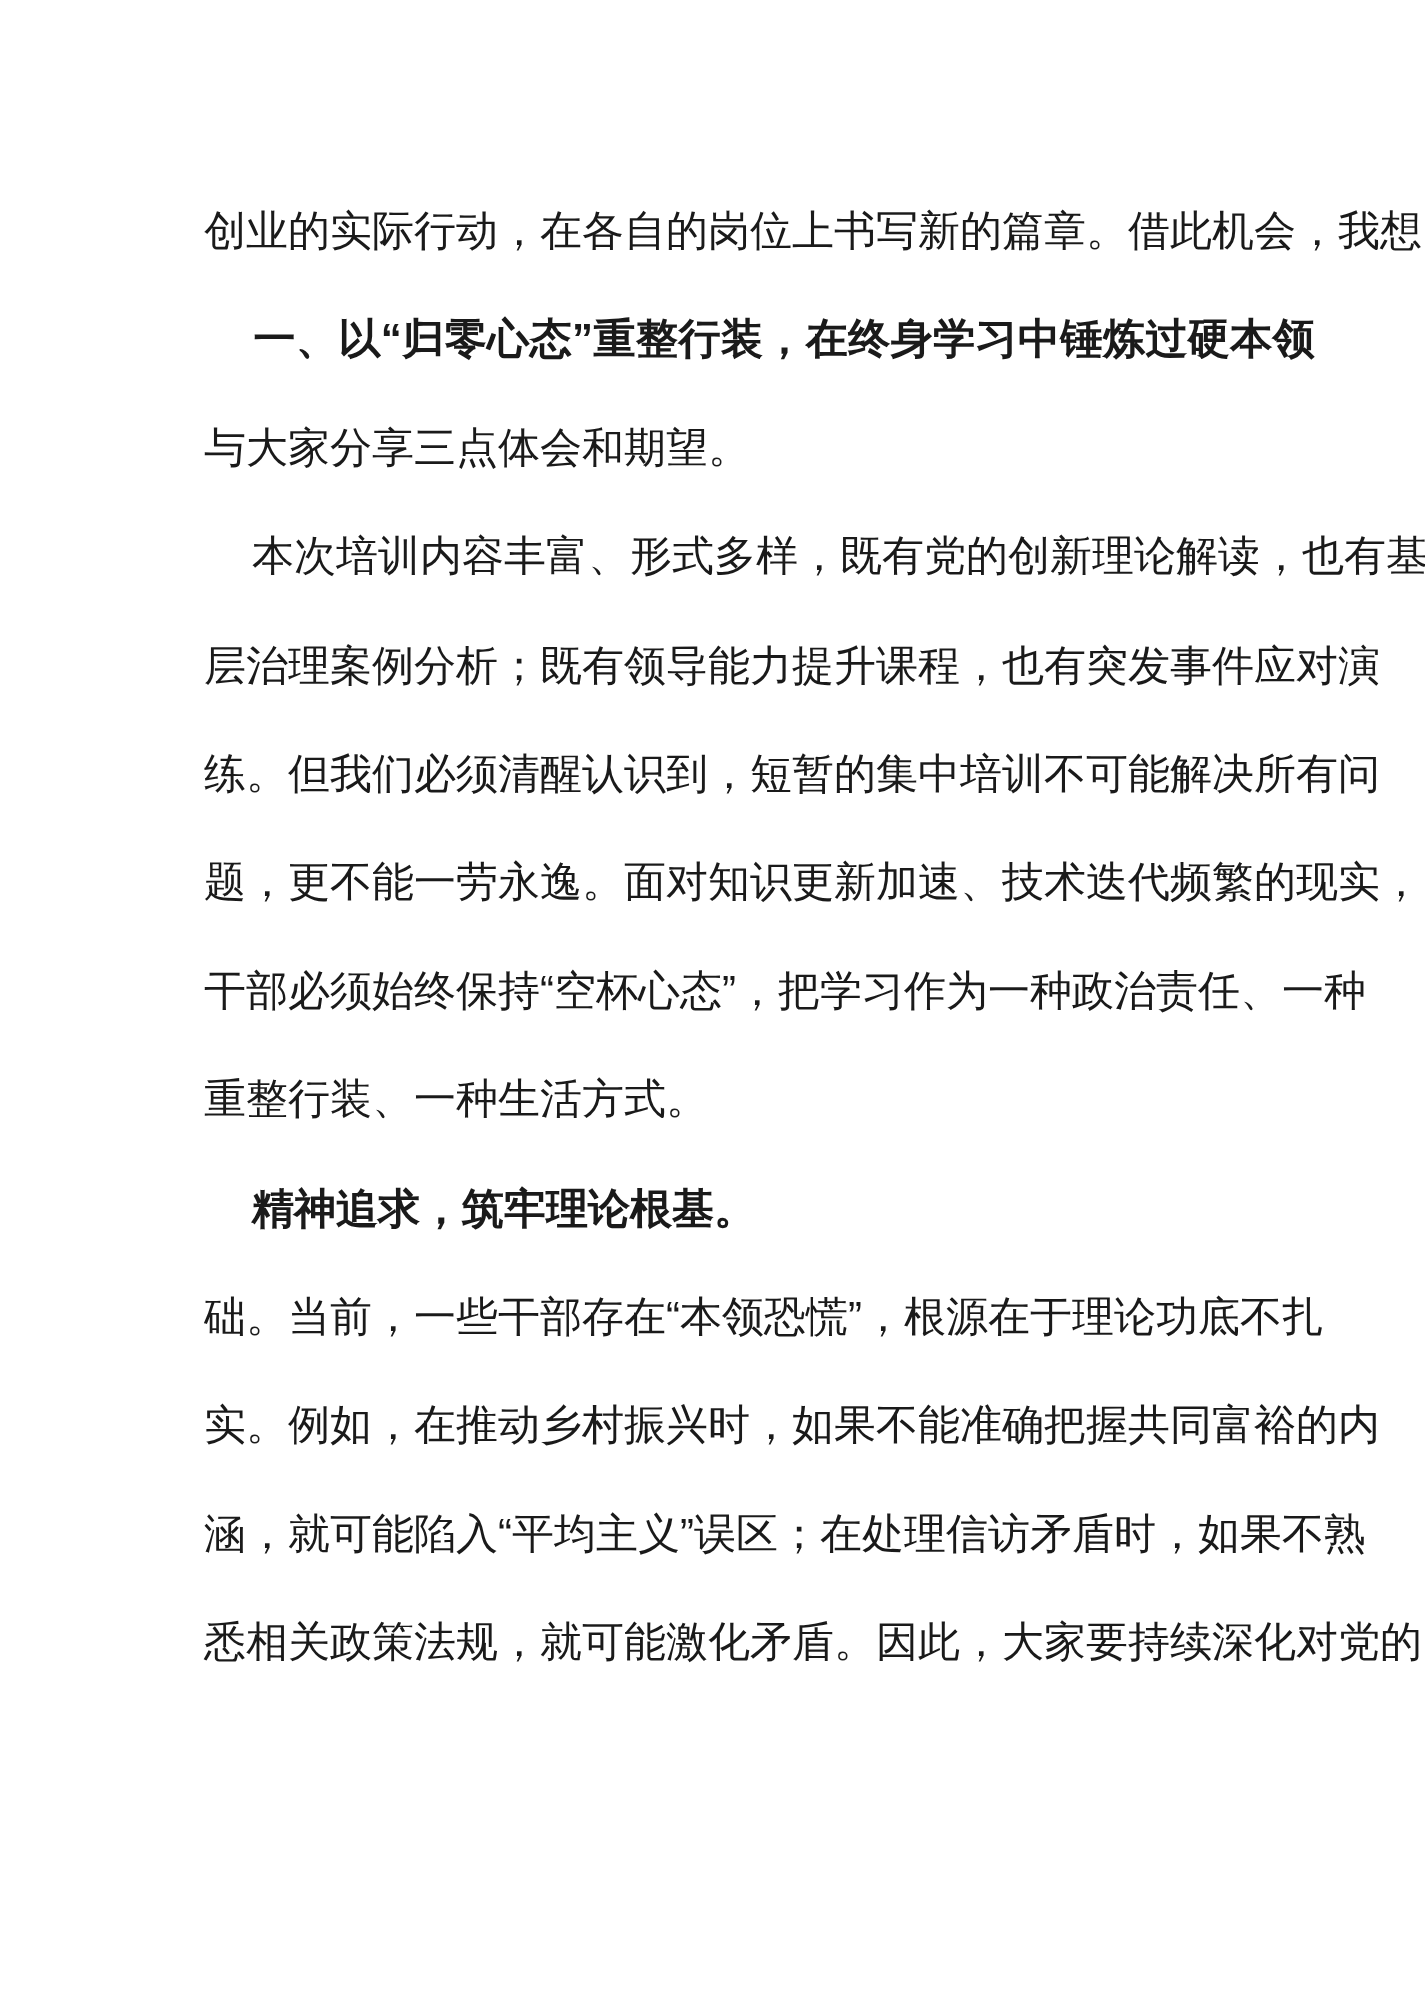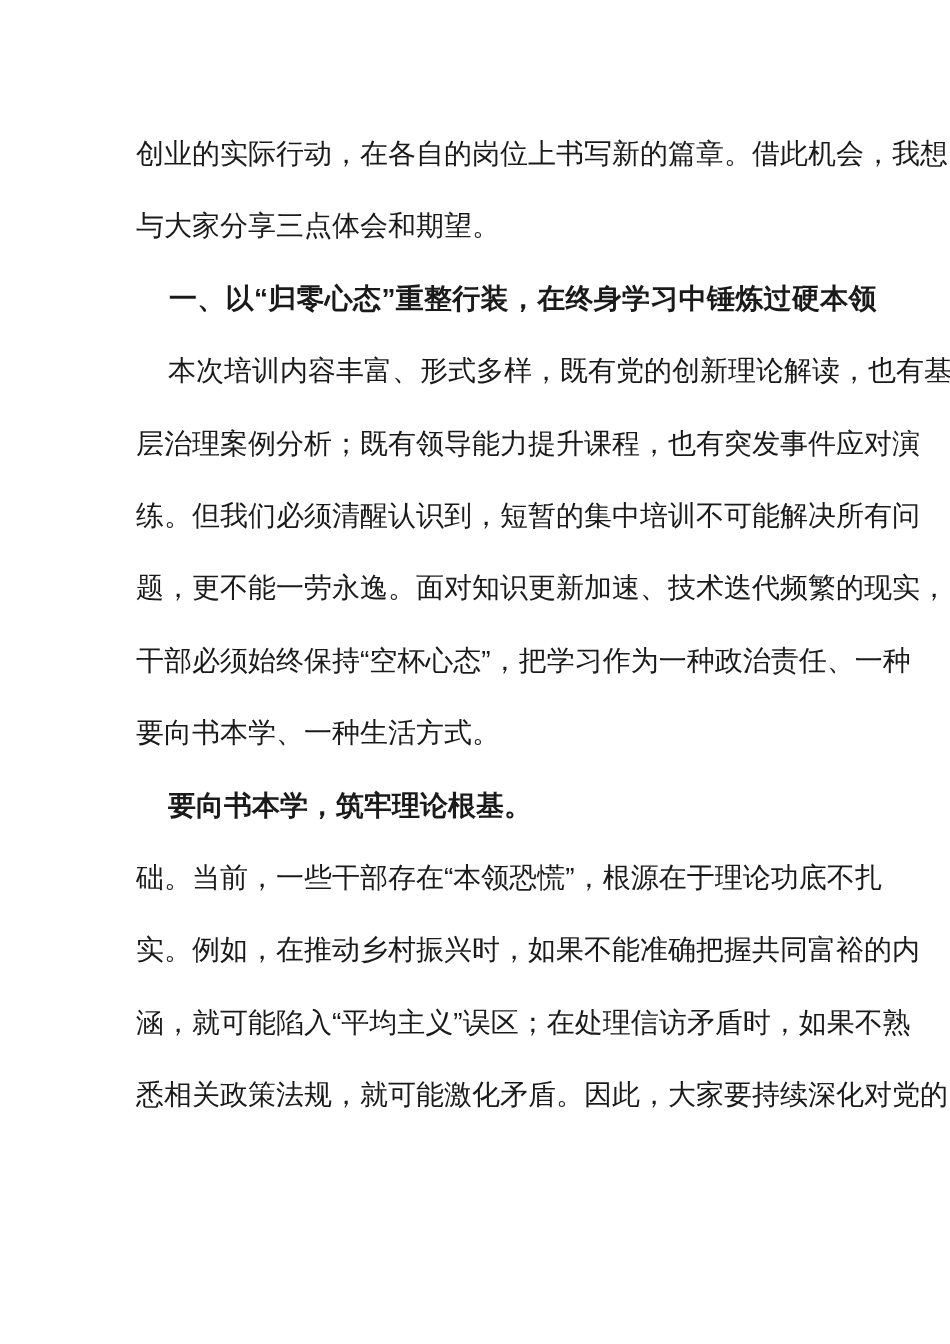--- a/index.html
+++ b/index.html
@@ -78,50 +78,50 @@
 </style>
 </head>
 <body>
 
 <div class="page">
   <div class="doc-body">
 
     <div class="line justified">
       <span class="stretch"><i style="font-style: normal;">创</i><i style="font-style: normal;">业</i><i style="font-style: normal;">的</i><i style="font-style: normal;">实</i><i style="font-style: normal;">际</i><i style="font-style: normal;">行</i><i style="font-style: normal;">动</i><i style="font-style: normal;">，</i><i style="font-style: normal;">在</i><i style="font-style: normal;">各</i><i style="font-style: normal;">自</i><i style="font-style: normal;">的</i><i style="font-style: normal;">岗</i><i style="font-style: normal;">位</i><i style="font-style: normal;">上</i><i style="font-style: normal;">书</i><i style="font-style: normal;">写</i><i style="font-style: normal;">新</i><i style="font-style: normal;">的</i><i style="font-style: normal;">篇</i><i style="font-style: normal;">章</i><i style="font-style: normal;">。</i><i style="font-style: normal;">借</i><i style="font-style: normal;">此</i><i style="font-style: normal;">机</i><i style="font-style: normal;">会</i><i style="font-style: normal;">，</i><i style="font-style: normal;">我</i><i style="font-style: normal;">想</i></span>
     </div>
+    <div class="line heading">
+      <span>一、以“归零心态”重整行装，在终身学习中锤炼过硬本领</span>
+    </div>
+
     <div class="line">
       <span>与大家分享三点体会和期望。</span>
-    </div>
-
-    <div class="line heading">
-      <span>一、以“归零心态”重整行装，在终身学习中锤炼过硬本领</span>
     </div>
 
     <div class="line indent justified">
       <span class="stretch"><i style="font-style: normal;">本</i><i style="font-style: normal;">次</i><i style="font-style: normal;">培</i><i style="font-style: normal;">训</i><i style="font-style: normal;">内</i><i style="font-style: normal;">容</i><i style="font-style: normal;">丰</i><i style="font-style: normal;">富</i><i style="font-style: normal;">、</i><i style="font-style: normal;">形</i><i style="font-style: normal;">式</i><i style="font-style: normal;">多</i><i style="font-style: normal;">样</i><i style="font-style: normal;">，</i><i style="font-style: normal;">既</i><i style="font-style: normal;">有</i><i style="font-style: normal;">党</i><i style="font-style: normal;">的</i><i style="font-style: normal;">创</i><i style="font-style: normal;">新</i><i style="font-style: normal;">理</i><i style="font-style: normal;">论</i><i style="font-style: normal;">解</i><i style="font-style: normal;">读</i><i style="font-style: normal;">，</i><i style="font-style: normal;">也</i><i style="font-style: normal;">有</i><i style="font-style: normal;">基</i></span>
     </div>
     <div class="line justified">
       <span class="stretch"><i style="font-style: normal;">层</i><i style="font-style: normal;">治</i><i style="font-style: normal;">理</i><i style="font-style: normal;">案</i><i style="font-style: normal;">例</i><i style="font-style: normal;">分</i><i style="font-style: normal;">析</i><i style="font-style: normal;">；</i><i style="font-style: normal;">既</i><i style="font-style: normal;">有</i><i style="font-style: normal;">领</i><i style="font-style: normal;">导</i><i style="font-style: normal;">能</i><i style="font-style: normal;">力</i><i style="font-style: normal;">提</i><i style="font-style: normal;">升</i><i style="font-style: normal;">课</i><i style="font-style: normal;">程</i><i style="font-style: normal;">，</i><i style="font-style: normal;">也</i><i style="font-style: normal;">有</i><i style="font-style: normal;">突</i><i style="font-style: normal;">发</i><i style="font-style: normal;">事</i><i style="font-style: normal;">件</i><i style="font-style: normal;">应</i><i style="font-style: normal;">对</i><i style="font-style: normal;">演</i></span>
     </div>
     <div class="line justified">
       <span class="stretch"><i style="font-style: normal;">练</i><i style="font-style: normal;">。</i><i style="font-style: normal;">但</i><i style="font-style: normal;">我</i><i style="font-style: normal;">们</i><i style="font-style: normal;">必</i><i style="font-style: normal;">须</i><i style="font-style: normal;">清</i><i style="font-style: normal;">醒</i><i style="font-style: normal;">认</i><i style="font-style: normal;">识</i><i style="font-style: normal;">到</i><i style="font-style: normal;">，</i><i style="font-style: normal;">短</i><i style="font-style: normal;">暂</i><i style="font-style: normal;">的</i><i style="font-style: normal;">集</i><i style="font-style: normal;">中</i><i style="font-style: normal;">培</i><i style="font-style: normal;">训</i><i style="font-style: normal;">不</i><i style="font-style: normal;">可</i><i style="font-style: normal;">能</i><i style="font-style: normal;">解</i><i style="font-style: normal;">决</i><i style="font-style: normal;">所</i><i style="font-style: normal;">有</i><i style="font-style: normal;">问</i></span>
     </div>
     <div class="line justified">
       <span class="stretch"><i style="font-style: normal;">题</i><i style="font-style: normal;">，</i><i style="font-style: normal;">更</i><i style="font-style: normal;">不</i><i style="font-style: normal;">能</i><i style="font-style: normal;">一</i><i style="font-style: normal;">劳</i><i style="font-style: normal;">永</i><i style="font-style: normal;">逸</i><i style="font-style: normal;">。</i><i style="font-style: normal;">面</i><i style="font-style: normal;">对</i><i style="font-style: normal;">知</i><i style="font-style: normal;">识</i><i style="font-style: normal;">更</i><i style="font-style: normal;">新</i><i style="font-style: normal;">加</i><i style="font-style: normal;">速</i><i style="font-style: normal;">、</i><i style="font-style: normal;">技</i><i style="font-style: normal;">术</i><i style="font-style: normal;">迭</i><i style="font-style: normal;">代</i><i style="font-style: normal;">频</i><i style="font-style: normal;">繁</i><i style="font-style: normal;">的</i><i style="font-style: normal;">现</i><i style="font-style: normal;">实</i><i style="font-style: normal;">，</i></span>
     </div>
     <div class="line justified">
       <span class="stretch"><i style="font-style: normal;">干</i><i style="font-style: normal;">部</i><i style="font-style: normal;">必</i><i style="font-style: normal;">须</i><i style="font-style: normal;">始</i><i style="font-style: normal;">终</i><i style="font-style: normal;">保</i><i style="font-style: normal;">持</i><i style="font-style: normal;">“</i><i style="font-style: normal;">空</i><i style="font-style: normal;">杯</i><i style="font-style: normal;">心</i><i style="font-style: normal;">态</i><i style="font-style: normal;">”</i><i style="font-style: normal;">，</i><i style="font-style: normal;">把</i><i style="font-style: normal;">学</i><i style="font-style: normal;">习</i><i style="font-style: normal;">作</i><i style="font-style: normal;">为</i><i style="font-style: normal;">一</i><i style="font-style: normal;">种</i><i style="font-style: normal;">政</i><i style="font-style: normal;">治</i><i style="font-style: normal;">责</i><i style="font-style: normal;">任</i><i style="font-style: normal;">、</i><i style="font-style: normal;">一</i><i style="font-style: normal;">种</i></span>
     </div>
     <div class="line">
-      <span>要向书本学、一种生活方式。</span>
+      <span>重整行装、一种生活方式。</span>
     </div>
 
     <div class="line indent">
       <span class="stretch">
-        <i class="bold-run">要向书本学，筑牢理论根基。</i>
+        <i class="bold-run">精神追求，筑牢理论根基。</i>
       </span>
     </div>
     <div class="line justified">
       <span class="stretch"><i style="font-style: normal;">础</i><i style="font-style: normal;">。</i><i style="font-style: normal;">当</i><i style="font-style: normal;">前</i><i style="font-style: normal;">，</i><i style="font-style: normal;">一</i><i style="font-style: normal;">些</i><i style="font-style: normal;">干</i><i style="font-style: normal;">部</i><i style="font-style: normal;">存</i><i style="font-style: normal;">在</i><i style="font-style: normal;">“</i><i style="font-style: normal;">本</i><i style="font-style: normal;">领</i><i style="font-style: normal;">恐</i><i style="font-style: normal;">慌</i><i style="font-style: normal;">”</i><i style="font-style: normal;">，</i><i style="font-style: normal;">根</i><i style="font-style: normal;">源</i><i style="font-style: normal;">在</i><i style="font-style: normal;">于</i><i style="font-style: normal;">理</i><i style="font-style: normal;">论</i><i style="font-style: normal;">功</i><i style="font-style: normal;">底</i><i style="font-style: normal;">不</i><i style="font-style: normal;">扎</i></span>
     </div>
     <div class="line justified">
       <span class="stretch"><i style="font-style: normal;">实</i><i style="font-style: normal;">。</i><i style="font-style: normal;">例</i><i style="font-style: normal;">如</i><i style="font-style: normal;">，</i><i style="font-style: normal;">在</i><i style="font-style: normal;">推</i><i style="font-style: normal;">动</i><i style="font-style: normal;">乡</i><i style="font-style: normal;">村</i><i style="font-style: normal;">振</i><i style="font-style: normal;">兴</i><i style="font-style: normal;">时</i><i style="font-style: normal;">，</i><i style="font-style: normal;">如</i><i style="font-style: normal;">果</i><i style="font-style: normal;">不</i><i style="font-style: normal;">能</i><i style="font-style: normal;">准</i><i style="font-style: normal;">确</i><i style="font-style: normal;">把</i><i style="font-style: normal;">握</i><i style="font-style: normal;">共</i><i style="font-style: normal;">同</i><i style="font-style: normal;">富</i><i style="font-style: normal;">裕</i><i style="font-style: normal;">的</i><i style="font-style: normal;">内</i></span>
     </div>
     <div class="line justified">
       <span class="stretch"><i style="font-style: normal;">涵</i><i style="font-style: normal;">，</i><i style="font-style: normal;">就</i><i style="font-style: normal;">可</i><i style="font-style: normal;">能</i><i style="font-style: normal;">陷</i><i style="font-style: normal;">入</i><i style="font-style: normal;">“</i><i style="font-style: normal;">平</i><i style="font-style: normal;">均</i><i style="font-style: normal;">主</i><i style="font-style: normal;">义</i><i style="font-style: normal;">”</i><i style="font-style: normal;">误</i><i style="font-style: normal;">区</i><i style="font-style: normal;">；</i><i style="font-style: normal;">在</i><i style="font-style: normal;">处</i><i style="font-style: normal;">理</i><i style="font-style: normal;">信</i><i style="font-style: normal;">访</i><i style="font-style: normal;">矛</i><i style="font-style: normal;">盾</i><i style="font-style: normal;">时</i><i style="font-style: normal;">，</i><i style="font-style: normal;">如</i><i style="font-style: normal;">果</i><i style="font-style: normal;">不</i><i style="font-style: normal;">熟</i></span>

